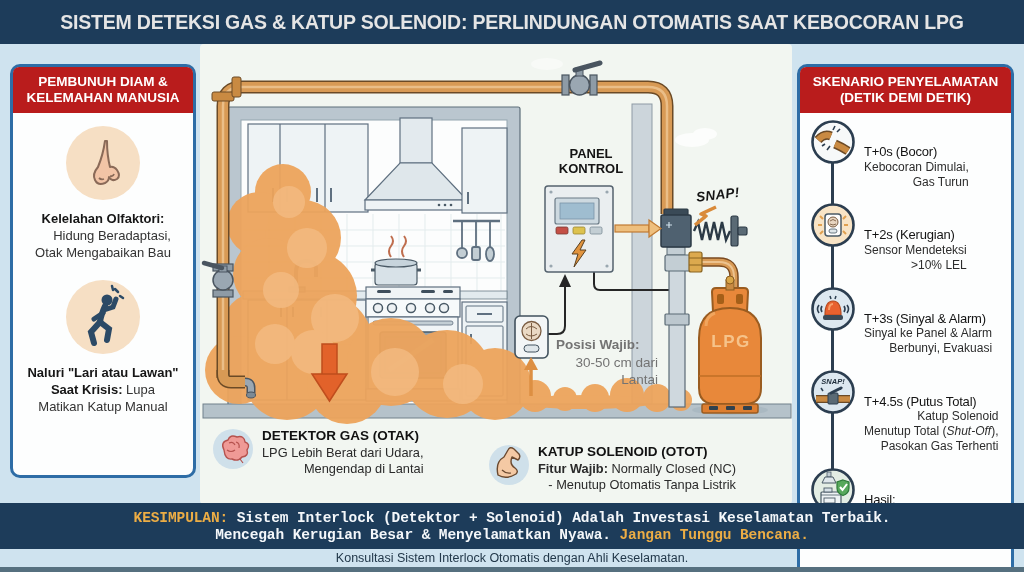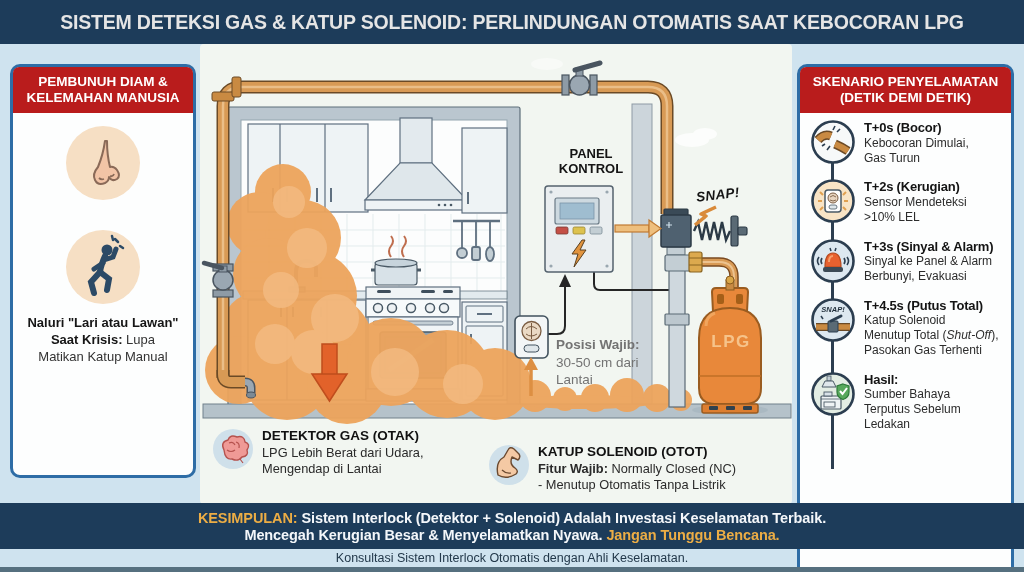--- a/index.html
+++ b/index.html
@@ -1,26 +1,26 @@
 <!DOCTYPE html>
 <html><head>
 <meta charset="utf-8">
 <style>
   html,body{margin:0;padding:0;background:#9eb6c6;}
   .stage{position:relative;width:1024px;height:572px;overflow:hidden;background:#cfe3ef;
          font-family:"Liberation Sans",sans-serif;margin:0 auto;}
-  .pre{white-space:pre-line;}
+  .pre{white-space:pre-line;text-align:right;}
   .b{font-weight:bold;}
 
   
   .header{position:absolute;left:0;top:0;width:1024px;height:44px;background:#1d3c5a;
           display:flex;align-items:center;justify-content:center;}
   .header h1{margin:0;color:#e5e5e5;font-size:19.5px;font-weight:bold;letter-spacing:-0.2px;}
   .footer{position:absolute;left:0;top:503px;width:1024px;height:46px;background:#1d3c5a;
-          display:flex;flex-direction:column;align-items:center;justify-content:center;gap:1px;}
+          display:flex;flex-direction:column;align-items:center;justify-content:center;gap:1px;font-family:Liberation Mono, monospace;}
   .footer .line{color:#f4f7fa;font-size:14.5px;font-weight:bold;letter-spacing:-0.1px;}
   .gold{color:#ecad45;}
   .subfooter{position:absolute;left:0;top:549px;width:1024px;height:18px;display:flex;
              align-items:center;justify-content:center;color:#22384a;font-size:12.5px;}
   .bottom-edge{position:absolute;left:0;top:567px;width:1024px;height:5px;background:#56707f;}
 
   
   .panel{position:absolute;top:64px;background:#fdfefe;border:3px solid #2e6da6;border-radius:10px;
          box-sizing:border-box;}
   .panel-left{left:10px;width:186px;height:414px;}
@@ -32,21 +32,21 @@
   .fear-item{display:flex;flex-direction:column;align-items:center;margin-bottom:16px;}
   .fear-circle{width:80px;height:80px;margin-bottom:8px;}
   .fear-text{text-align:center;font-size:13px;line-height:1.28;color:#333;}
   .fear-text .t{font-weight:bold;color:#161616;}
 
   .timeline{position:relative;padding:6px 4px 0 10px;}
   .tl-line{position:absolute;left:31px;top:30px;height:326px;width:3px;background:#2c3e50;}
   .tl-step{position:relative;display:flex;align-items:flex-start;gap:8px;margin-bottom:13px;}
   .tl-icon{flex:0 0 46px;}
   .tl-text{padding-top:1px;}
-  .tl-title{font-weight:bold;font-size:13px;color:#141414;line-height:1.2;letter-spacing:-0.2px;}
+  .tl-title{font-weight:normal;font-size:13px;color:#141414;line-height:1.2;letter-spacing:-0.2px;margin-top:24px;}
   .tl-desc{font-size:12px;color:#2c2c2c;line-height:1.23;}
 
   
   .scene-svg{position:absolute;left:195px;top:44px;}
   .ov{position:absolute;}
   .panel-label{left:543px;top:147px;width:96px;text-align:center;font-weight:bold;
                font-size:13px;line-height:1.12;color:#141414;}
   .snap-label{left:696px;top:186px;width:64px;font-weight:bold;font-style:italic;font-size:13.5px;
               color:#141414;transform:rotate(-7deg);letter-spacing:0.3px;}
   .posisi{left:556px;top:336px;width:102px;font-size:13.5px;line-height:1.3;color:#737373;}
@@ -352,20 +352,25 @@
   <div class="panel panel-left">
     <div class="panel-head pre">PEMBUNUH DIAM &amp;
 KELEMAHAN MANUSIA</div>
     <div class="panel-body">
       <div class="fear-item">
         <svg class="fear-circle" viewBox="0 0 80 80">
           <circle cx="40" cy="40" r="37" fill="#f6dfc4"></circle>
           <path d="M42,18 Q40,32 35,44 Q29,51 32,57 Q35,63 42,60 Q46,58 46,54 Q49,59 54,56 Q58,53 54,47 Q51,43 47,44 Q44,32 44,18 Z" fill="#f2c4a6" stroke="#8a6a58" stroke-width="2" stroke-linejoin="round"></path>
           <path d="M36,55 Q38,57 41,56 M47,53 Q50,54 51,51" fill="none" stroke="#8a6a58" stroke-width="1.8"></path>
         </svg>
+        <div class="fear-text">
+          <div class="t">Kelelahan Olfaktori:</div>
+          <div class="pre">Hidung Beradaptasi,
+Otak Mengabaikan Bau</div>
+        </div>
       </div>
       <div class="fear-item">
         <svg class="fear-circle" viewBox="0 0 80 80">
           <circle cx="40" cy="40" r="37" fill="#f6dfc4"></circle>
           <g stroke="#2c4a66" fill="none" stroke-linecap="round">
             <circle cx="44" cy="23" r="5.5" fill="#2c4a66" stroke="none"></circle>
             <path d="M42,29 Q38,38 37,45" stroke-width="6"></path>
             <path d="M41,33 L50,30 L53,22" stroke-width="5"></path>
             <path d="M40,36 L31,42" stroke-width="5"></path>
             <path d="M37,45 L46,52 L44,63" stroke-width="6"></path>

